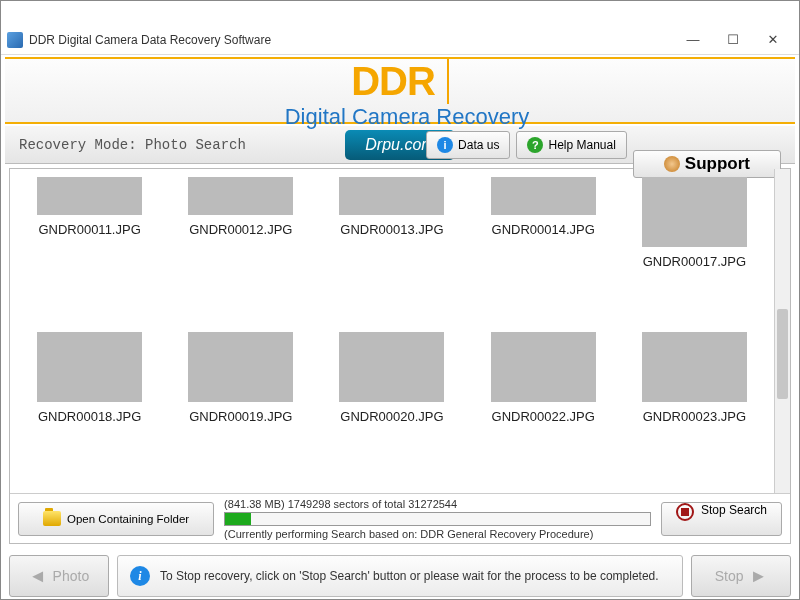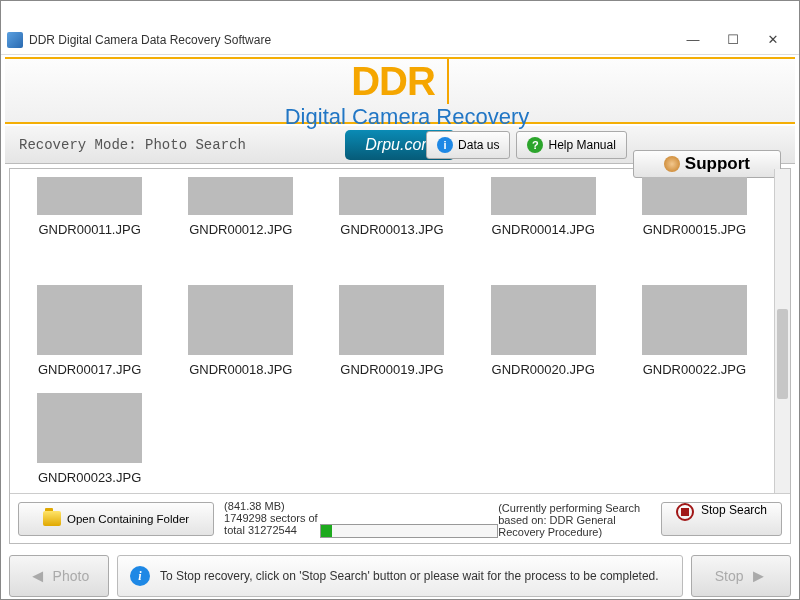--- a/index.html
+++ b/index.html
@@ -32,21 +32,21 @@
 .thumb .img.partial { height: 38px; }
 .thumb .lbl { font-size: 13px; color: #222; margin-top: 7px; }
 .scrollbar { width: 16px; background: #f0f0f0; border-left: 1px solid #ccc; position: relative; }
 .scrollbar .track { position: absolute; top: 0; bottom: 0; left: 0; right: 0; }
 .scrollbar .handle { position: absolute; left: 2px; right: 2px; top: 140px; height: 90px; background: #c6c6c6; border-radius: 2px; }
 
 .progressbar { height: 50px; border-top: 1px solid #ccc; display: flex; align-items: center; padding: 0 8px; }
 .openbtn { height: 34px; background: linear-gradient(#fdfdfd,#e4e4e4); border: 1px solid #aaa; border-radius: 3px; display: flex; align-items: center; padding: 0 24px; font-size: 11.5px; cursor: pointer; }
 .openbtn .fld { width: 18px; height: 15px; background: linear-gradient(#ffe46a,#e0a800); border-radius: 2px; margin-right: 6px; position: relative; }
 .openbtn .fld::before { content:""; position:absolute; top:-3px; left:2px; width:8px; height:3px; background:#e0a800; border-radius:1px 1px 0 0;}
-.progcenter { flex: 1; display: flex; flex-direction: row; align-items: flex-end; padding: 0 10px; }
+.progcenter { flex: 1; display: flex; flex-direction: column; align-items: flex-start; padding: 0 10px; }
 .progtext { font-size: 11px; color: #333; margin-bottom: 2px; }
 .progtrack { width: 100%; height: 14px; border: 1px solid #999; background: #f6f6f6; position: relative; }
 .progfill { position: absolute; left: 0; top: 0; bottom: 0; width: 6%; background: #1eaa1e; }
 .progsub { font-size: 11px; color: #333; margin-top: 2px; }
 .stopbtn { height: 34px; background: linear-gradient(#fdfdfd,#e4e4e4); border: 1px solid #aaa; border-radius: 3px; display: flex; padding: 0 14px; font-size: 12px; cursor: pointer; }
 .stopbtn .sq { width: 18px; height: 18px; border: 2px solid #a01616; border-radius: 50%; display: flex; align-items: center; justify-content: center; margin-right: 7px; }
 .stopbtn .sq::after { content:""; width:8px; height:8px; background:#a01616; }
 
 .footer { height: 56px; display: flex; align-items: center; padding: 0 8px; gap: 8px; }
 .navbtn { width: 100px; height: 42px; background: linear-gradient(#f6f6f6,#dedede); border: 1px solid #aaa; border-radius: 3px; display: flex; align-items: center; justify-content: center; font-size: 14px; color: #888; gap: 6px; cursor: pointer; }
@@ -110,24 +110,20 @@
         </div>
         <div class="thumb">
           <div class="img ph3 partial"></div>
           <div class="lbl">GNDR00013.JPG</div>
         </div>
         <div class="thumb">
           <div class="img ph4 partial"></div>
           <div class="lbl">GNDR00014.JPG</div>
         </div>
         <div class="thumb">
-          <div class="img ph5 partial"></div>
-          <div class="lbl">GNDR00015.JPG</div>
-        </div>
-        <div class="thumb">
           <div class="img ph7"></div>
           <div class="lbl">GNDR00017.JPG</div>
         </div>
         <div class="thumb">
           <div class="img ph8"></div>
           <div class="lbl">GNDR00018.JPG</div>
         </div>
         <div class="thumb">
           <div class="img ph9"></div>
           <div class="lbl">GNDR00019.JPG</div>

